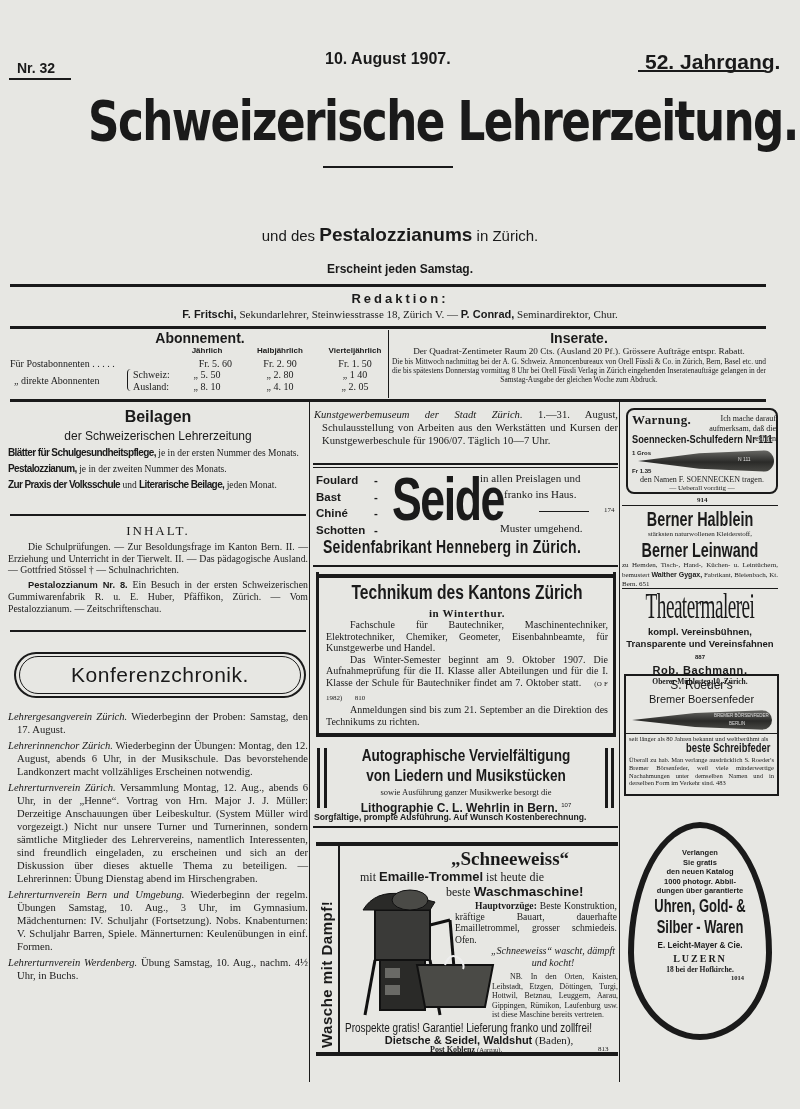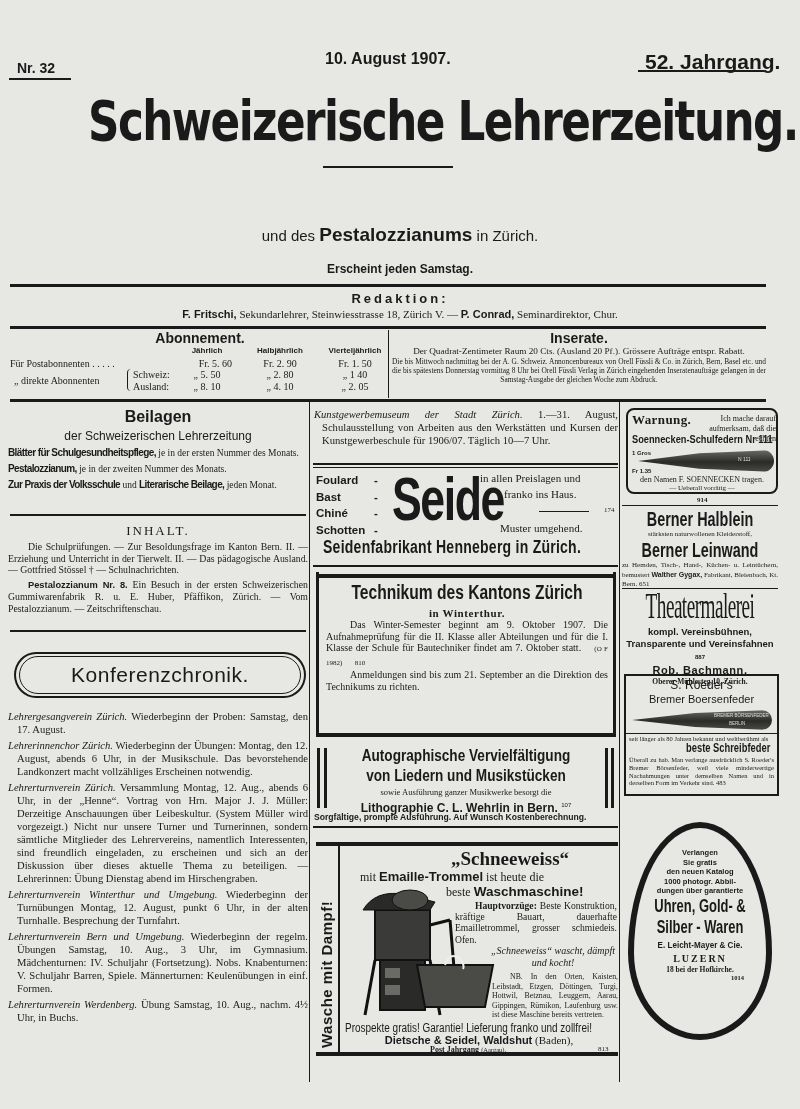--- a/index.html
+++ b/index.html
@@ -106,21 +106,20 @@
   <div class="hr" style="left:10px;top:630px;width:296px;height:2px;"></div>
 
   <div class="abs" style="left:14px;top:652px;width:292px;height:46px;border:2px solid #1a1a1a;border-radius:22px 22px 22px 22px / 23px;"></div>
   <div class="abs" style="left:19px;top:656px;width:282px;height:38px;border:1px solid #1a1a1a;border-radius:19px;"></div>
   <div class="abs center sans" style="left:14px;top:663px;width:292px;font-size:21px;letter-spacing:0.5px;">Konferenzchronik.</div>
 
   <div class="abs col-text just" style="left:8px;top:710px;width:300px;">
     <div class="entry"><i>Lehrergesangverein Zürich.</i> <span>Wiederbeginn der Proben: Samstag, den 17. August.</span></div>
     <div class="entry"><i>Lehrerinnenchor Zürich.</i> <span>Wiederbeginn der Übungen: Montag, den 12. August, abends 6 Uhr, in der Musikschule. Das bevorstehende Landkonzert macht vollzähliges Erscheinen notwendig.</span></div>
     <div class="entry"><i>Lehrerturnverein Zürich.</i> <span>Versammlung Montag, 12. Aug., abends 6 Uhr, in der „Henne“. Vortrag von Hrn. Major J. J. Müller: Derzeitige Anschauungen über Leibeskultur. (System Müller wird vorgezeigt.) Nicht nur unsere Turner und Turnerinnen, sondern sämtliche Mitglieder des Lehrervereins, namentlich Interessenten, sind freundlich eingeladen, zu erscheinen und sich an der Diskussion über dieses aktuelle Thema zu beteiligen. — Lehrerinnen: Übung Dienstag abend im Hirschengraben.</span></div>
-    <div class="entry"><i>Lehrerturnverein Winterthur und Umgebung.</i> <span>Wiederbeginn der Turnübungen Montag, 12. August, punkt 6 Uhr, in der alten Turnhalle. Besprechung der Turnfahrt.</span></div>
     <div class="entry"><i>Lehrerturnverein Bern und Umgebung.</i> <span>Wiederbeginn der regelm. Übungen Samstag, 10. Aug., 3 Uhr, im Gymnasium. Mädchenturnen: IV. Schuljahr (Fortsetzung). Nobs. Knabenturnen: V. Schuljahr Barren, Spiele. Männerturnen: Keulenübungen in einf. Formen.</span></div>
     <div class="entry"><i>Lehrerturnverein Werdenberg.</i> <span>Übung Samstag, 10. Aug., nachm. 4½ Uhr, in Buchs.</span></div>
   </div>
 
   <div class="abs col-text just" style="left:314px;top:408px;width:304px;text-indent:-8px;padding-left:8px;font-size:10.6px;line-height:13px;">
     <i>Kunstgewerbemuseum der Stadt Zürich.</i> <span>1.—31. August, Schulausstellung von Arbeiten aus den Werkstätten und Kursen der Kunstgewerbeschule für 1906/07. Täglich 10—7 Uhr.</span>
   </div>
   <div class="hr" style="left:313px;top:463px;width:305px;height:2px;"></div>
   <div class="hr" style="left:313px;top:467px;width:305px;height:1px;"></div>
 
@@ -141,20 +140,21 @@
     <div class="sans" style="position:absolute;left:9px;top:68px;font-size:18px;font-weight:bold;white-space:nowrap;transform:scaleX(0.78);transform-origin:left top;letter-spacing:0.3px;">Seidenfabrikant Henneberg in Zürich.</div>
   </div>
   <div class="hr" style="left:313px;top:565px;width:305px;height:2px;"></div>
 
   <div class="hr" style="left:316px;top:572px;width:3px;height:164px;"></div>
   <div class="hr" style="left:613px;top:572px;width:3px;height:164px;"></div>
   <div class="hr" style="left:316px;top:574px;width:300px;height:4px;"></div>
   <div class="abs" style="left:326px;top:581px;width:282px;">
     <div class="center sans" style="font-size:20px;font-weight:bold;white-space:nowrap;transform:scaleX(0.78);transform-origin:center top;margin-left:-40px;width:362px;">Technikum des Kantons Zürich</div>
     <div class="center" style="font-size:11px;font-weight:bold;letter-spacing:0.6px;margin-top:3px;">in Winterthur.</div>
+    <p class="just" style="font-size:10px;line-height:11.6px;text-indent:24px;">Fachschule für Bautechniker, Maschinentechniker, Elektrotechniker, Chemiker, Geometer, Eisenbahnbeamte, für Kunstgewerbe und Handel.</p>
     <p class="just" style="font-size:10px;line-height:11.6px;text-indent:24px;"><span>Das Winter-Semester beginnt am 9. Oktober 1907. Die Aufnahmeprüfung für die II. Klasse aller Abteilungen und für die I. Klasse der Schule für Bautechniker findet am 7. Oktober statt.</span> <span style="font-size:7px;margin-left:10px;">(O F 1982)</span> <span style="font-size:7px;margin-left:10px;">810</span></p>
     <p class="just" style="font-size:10px;line-height:11.6px;text-indent:24px;">Anmeldungen sind bis zum 21. September an die Direktion des Technikums zu richten.</p>
   </div>
   <div class="hr" style="left:316px;top:733px;width:300px;height:4px;"></div>
 
   <div class="hr" style="left:317px;top:748px;width:3px;height:60px;"></div>
   <div class="hr" style="left:324px;top:748px;width:3px;height:60px;"></div>
   <div class="hr" style="left:605px;top:748px;width:3px;height:60px;"></div>
   <div class="hr" style="left:611px;top:748px;width:3px;height:60px;"></div>
   <div class="abs center" style="left:328px;top:746px;width:276px;">
@@ -206,21 +206,21 @@
   <div class="abs just" style="left:455px;top:900px;width:162px;font-size:9.6px;line-height:11.2px;text-indent:20px;">
     <b>Hauptvorzüge:</b> <span>Beste Konstruktion, kräftige Bauart, dauerhafte Emailletrommel, grosser schmiedeis. Ofen.</span>
   </div>
   <div class="abs center" style="left:488px;top:945px;width:130px;font-size:10px;font-style:italic;line-height:12px;">„Schneeweiss“ wascht, dämpft und kocht!</div>
   <div class="abs just" style="left:492px;top:972px;width:126px;font-size:7.8px;line-height:9.6px;text-indent:18px;">NB. In den Orten, Kaisten, Leibstadt, Etzgen, Döttingen, Turgi, Hottwil, Betznau, Leuggern, Aarau, Gippingen, Rümikon, Laufenburg usw. ist diese Maschine bereits vertreten.</div>
   <div class="abs sans" style="left:345px;top:1021px;width:273px;font-size:12px;white-space:nowrap;transform:scaleX(0.83);transform-origin:left top;">Prospekte gratis! Garantie! Lieferung franko und zollfrei!</div>
   <div class="abs center" style="left:340px;top:1034px;width:278px;font-size:11px;white-space:nowrap;">
     <b class="sans">Dietsche &amp; Seidel, Waldshut</b> <span>(Baden),</span>
   </div>
   <div class="abs" style="left:430px;top:1045px;font-size:8px;white-space:nowrap;">
-    <b>Post Jahrgang</b> <span style="font-size:6.5px;">(Aargau).</span>
+    <b>Post Koblenz</b> <span style="font-size:6.5px;">(Aargau).</span>
   </div>
   <div class="abs" style="left:598px;top:1045px;font-size:7px;">813</div>
 
   <div class="hr" style="left:619px;top:402px;width:1px;height:680px;"></div>
 
   <div class="box" style="left:626px;top:408px;width:152px;height:86px;border-radius:8px;">
     <div style="position:absolute;left:4px;top:2px;font-size:13px;font-weight:bold;letter-spacing:0.4px;">Warnung.</div>
     <div style="position:absolute;left:66px;top:4px;width:82px;font-size:8px;line-height:10px;text-align:right;">Ich mache darauf aufmerksam, daß die echten</div>
     <div class="sans" style="position:absolute;left:4px;top:23px;width:148px;font-size:10.5px;font-weight:bold;white-space:nowrap;transform:scaleX(0.88);transform-origin:left top;">Soennecken-Schulfedern Nr 111</div>
     <div class="sans" style="position:absolute;left:4px;top:40px;font-size:6px;font-weight:bold;">1 Gros</div>

